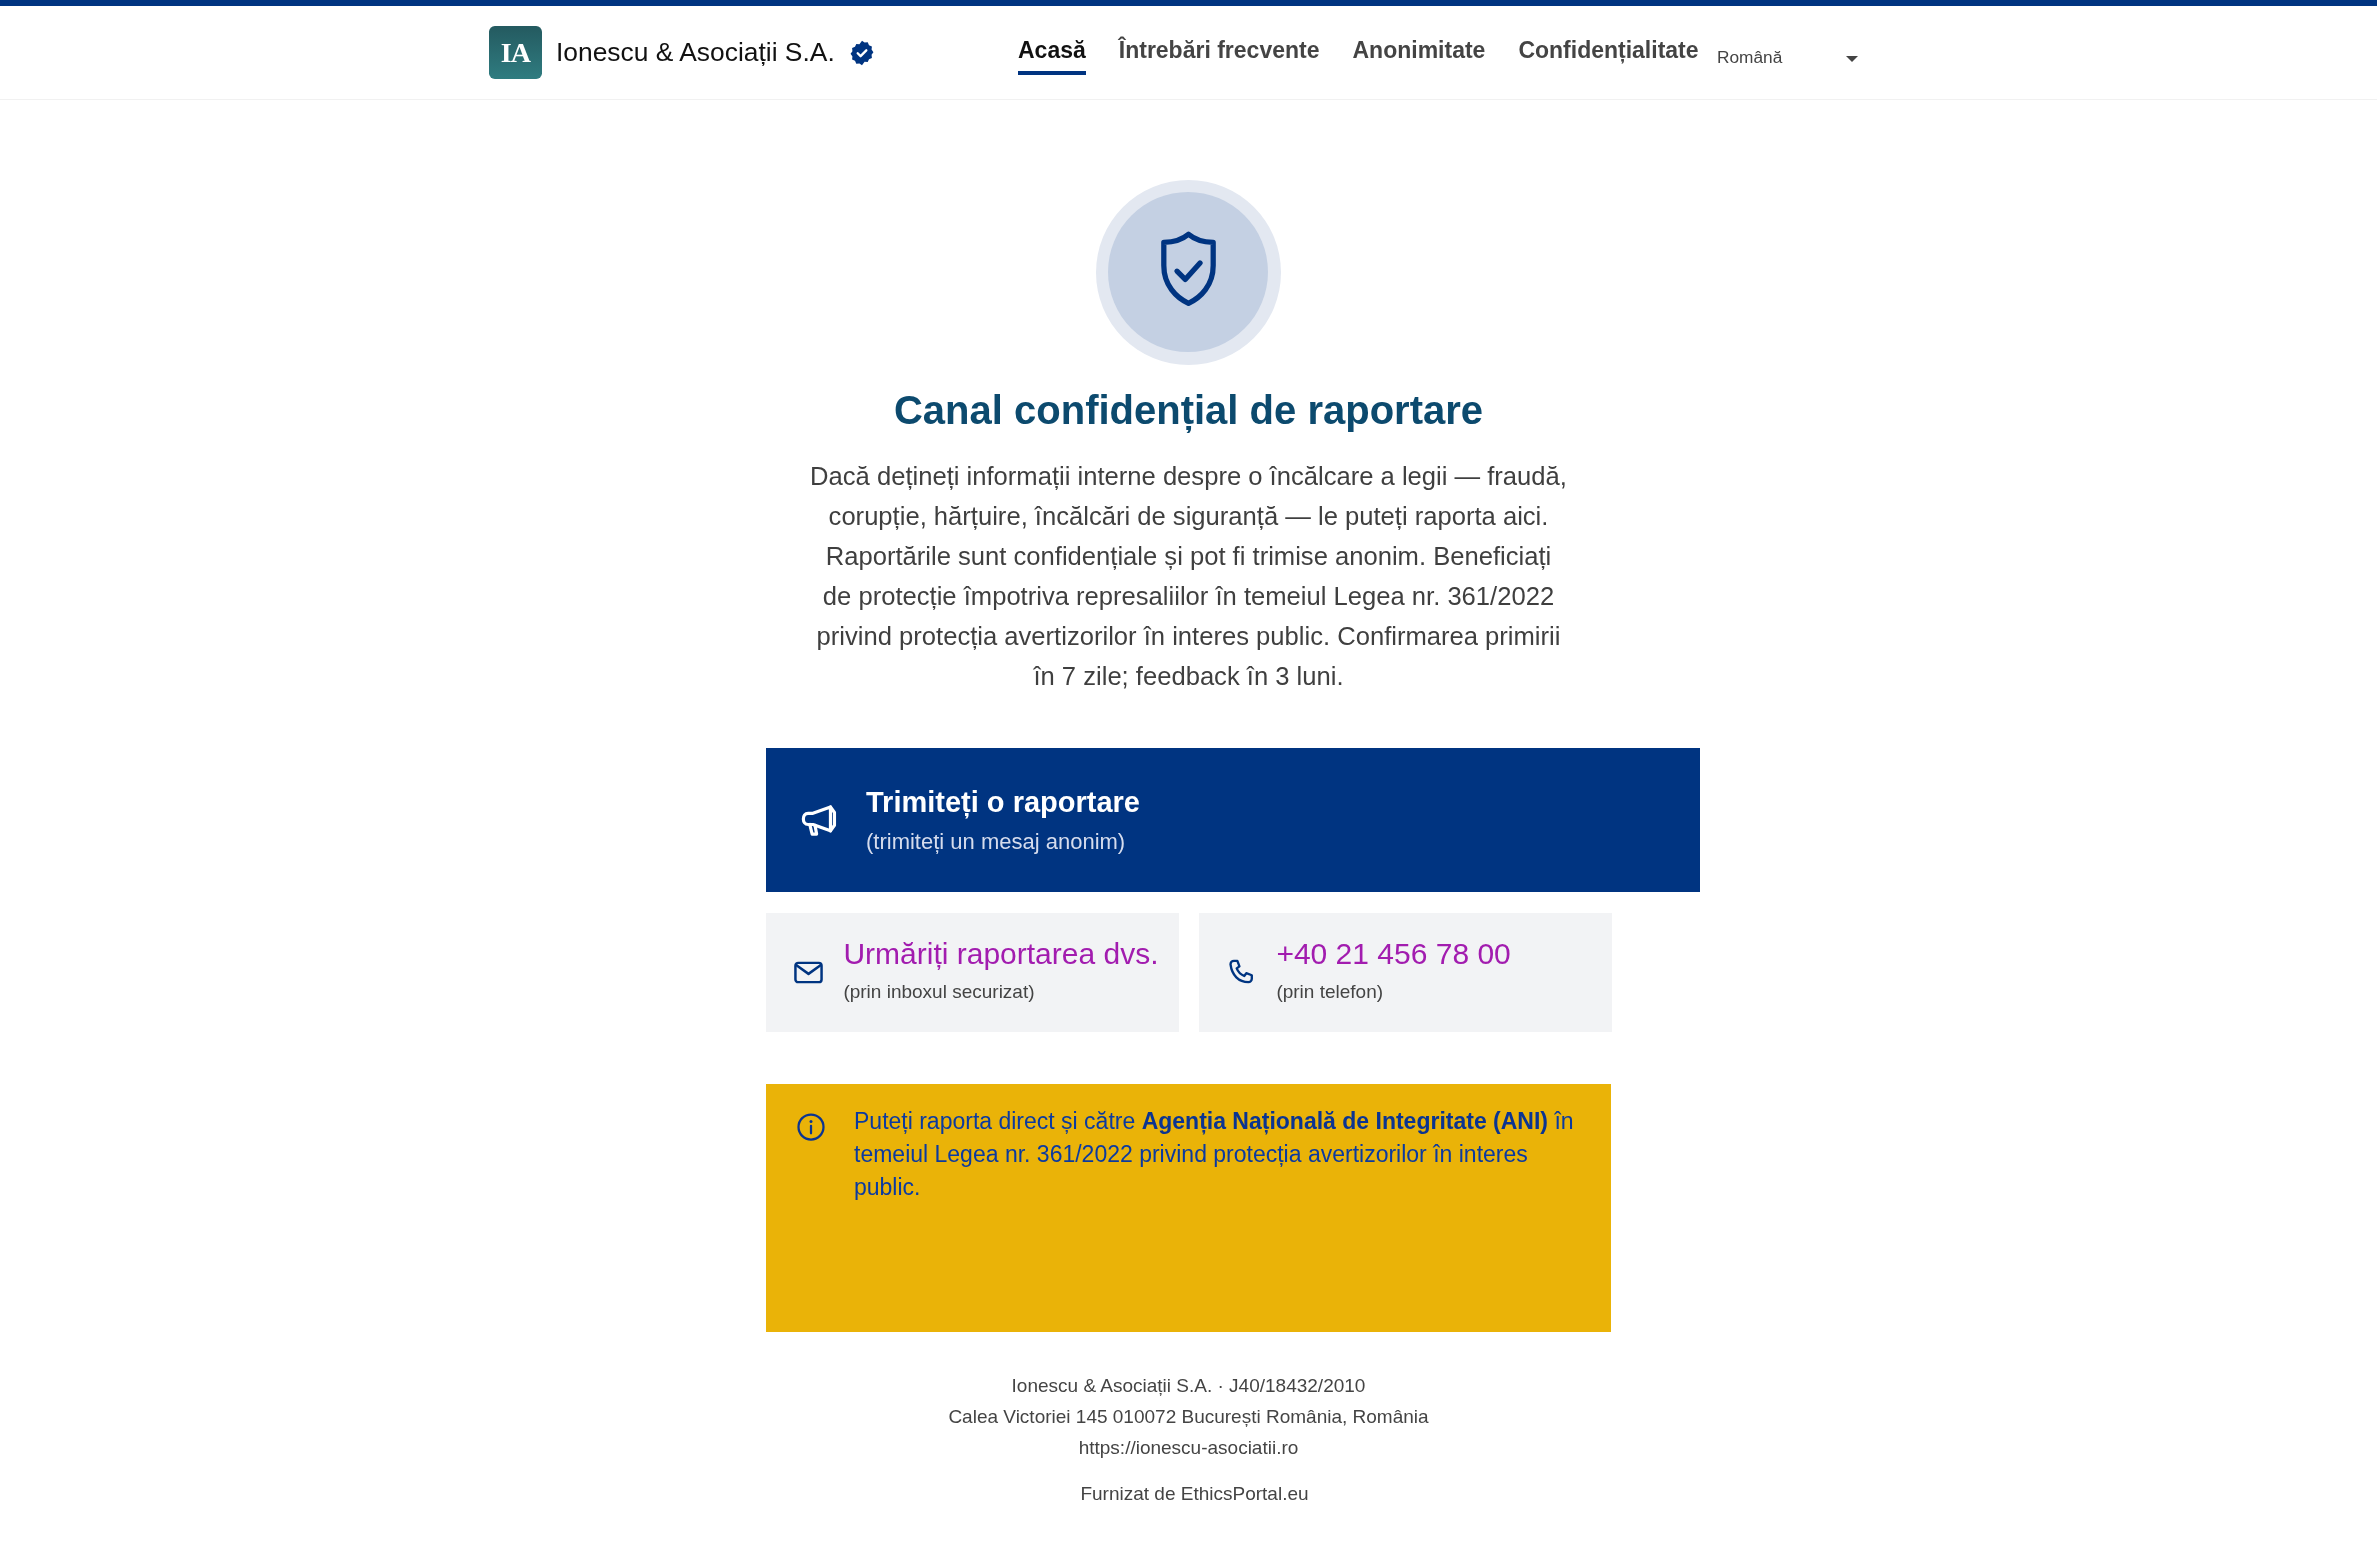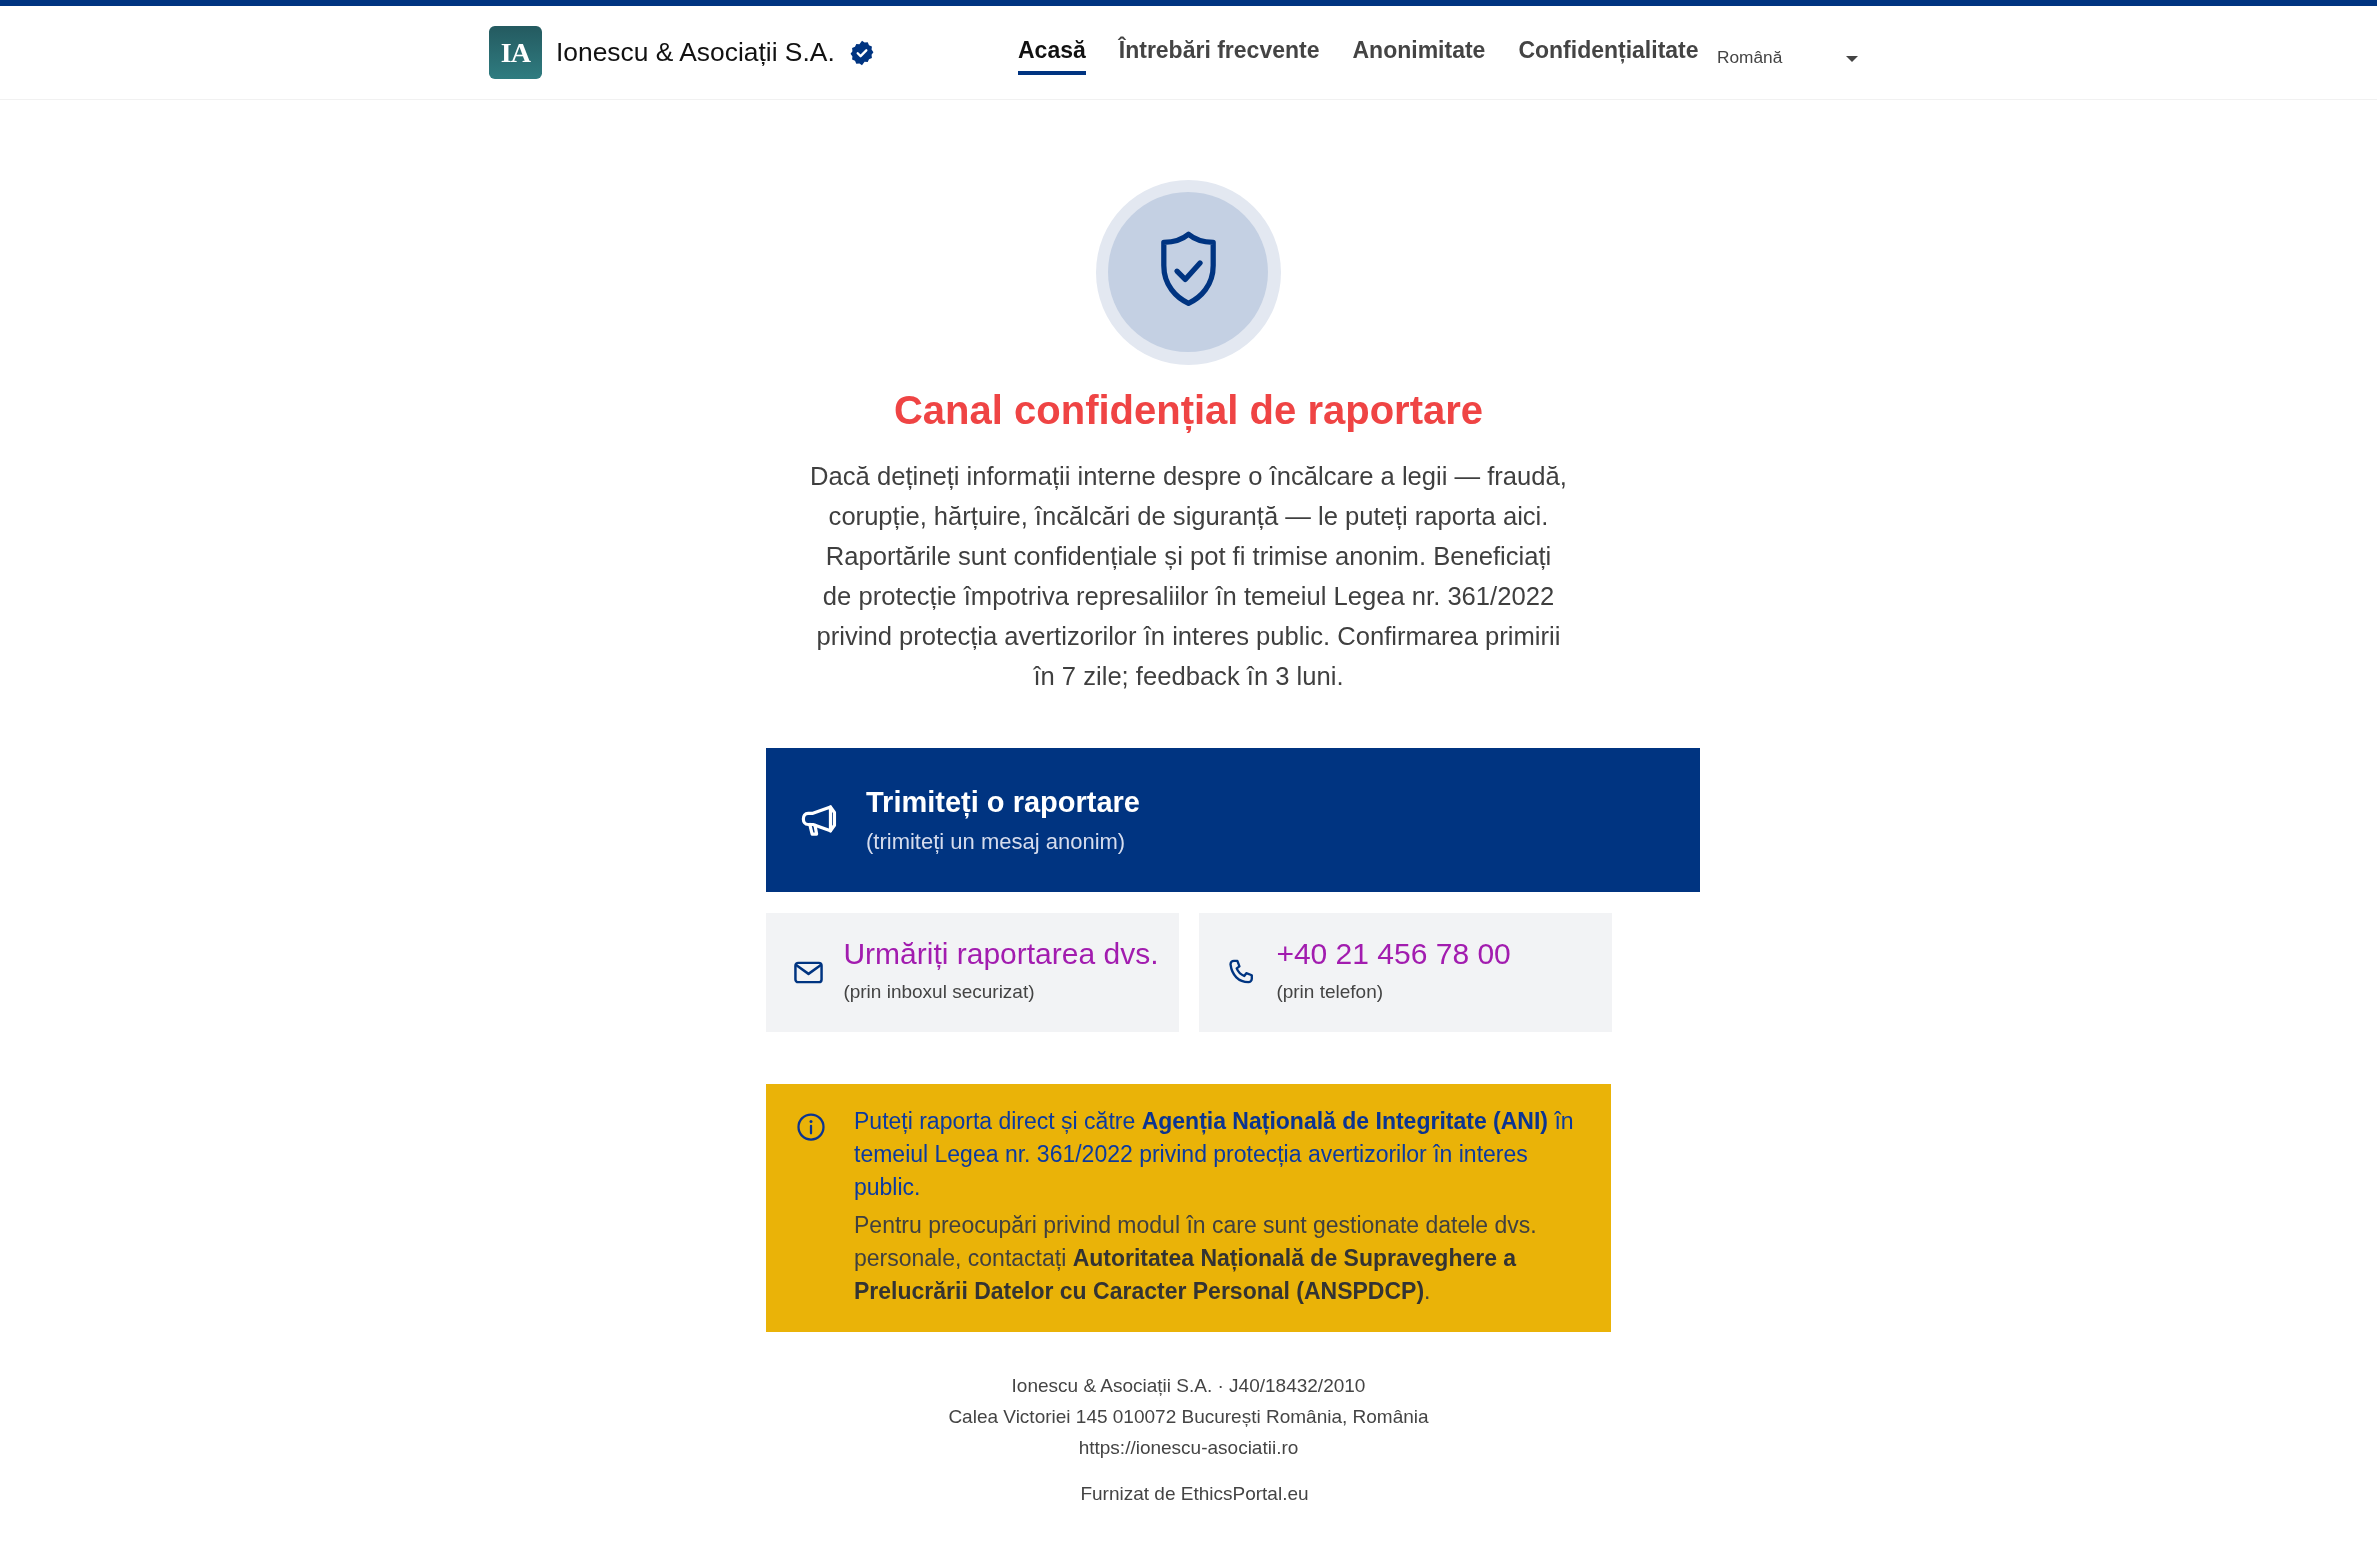--- a/index.html
+++ b/index.html
@@ -22,21 +22,21 @@
     .nav-link.active::after { content: ""; position: absolute; left: 0; right: 0; bottom: 0; height: 4.1px; background: #003481; }
 
     .lang { position: absolute; left: 1717px; top: 41px; width: 149px; height: 23px; font-size: 17.3px; color: #444; }
     .lang-caret { position: absolute; left: 1846px; top: 50px; width: 0; height: 0;
                   border-left: 6.6px solid transparent; border-right: 6.6px solid transparent; border-top: 6.6px solid #444; }
 
     .hero-icon-outer { position: absolute; left: 1096px; top: 180px; width: 185px; height: 185px; border-radius: 50%; background: #e3e8f1; }
     .hero-icon-inner { position: absolute; left: 12.4px; top: 12.4px; width: 160px; height: 160px; border-radius: 50%; background: #c4d0e3;
                        display: flex; align-items: center; justify-content: center; }
 
-    .title { position: absolute; left: 0; width: 2377px; top: 388px; text-align: center; font-size: 40px; font-weight: bold; color: #ef4444; }
+    .title { position: absolute; left: 0; width: 2377px; top: 388px; text-align: center; font-size: 40px; font-weight: bold; color: #0c4a6e; }
     .intro { position: absolute; left: 809px; width: 759px; top: 456px; text-align: center; font-size: 25.6px; line-height: 40px; color: #3f3f3f; }
 
     .report-card { position: absolute; left: 766px; top: 748px; width: 934px; height: 144px; background: #003481; color: #fff;
                    display: flex; align-items: center; cursor: pointer; }
     .report-icon { width: 51px; height: 51px; margin-left: 31px; }
     .report-text { margin-left: 18px; }
     .report-title { font-size: 29px; font-weight: bold; color: #fff; }
     .report-sub { font-size: 22px; color: #d5dced; margin-top: 10px; }
 
     .small-card { position: absolute; top: 913px; height: 119px; width: 413px; background: #f2f3f5; display: flex; align-items: center; cursor: pointer; }
@@ -130,21 +130,20 @@
   </div>
 </div>
 
 <div class="info-box">
   <svg class="info-icon" viewBox="0 0 24 24">
     <circle cx="12" cy="12" r="10" fill="none" stroke="#0b3491" stroke-width="1.8"></circle>
     <circle cx="12" cy="7.5" r="1.2" fill="#0b3491"></circle>
     <path d="M12 11v6" stroke="#0b3491" stroke-width="1.8" stroke-linecap="round"></path>
   </svg>
   <p class="info-p1"><span>Puteți raporta direct și către </span><b>Agenția Națională de Integritate (ANI)</b><span> în temeiul Legea nr. 361/2022 privind protecția avertizorilor în interes public.</span></p>
-  <p class="info-p2"><span>Pentru preocupări privind modul în care sunt gestionate datele dvs. personale, contactați </span><b>Autoritatea Națională de Supraveghere a Prelucrării Datelor cu Caracter Personal (ANSPDCP)</b><span>.</span></p>
 </div>
 
 <footer class="footer">
   <div>Ionescu &amp; Asociații S.A. · J40/18432/2010</div>
   <div>Calea Victoriei 145 010072 București România, România</div>
   <div>https://ionescu-asociatii.ro</div>
   <div class="powered">Furnizat de EthicsPortal.eu</div>
 </footer>
 
 

